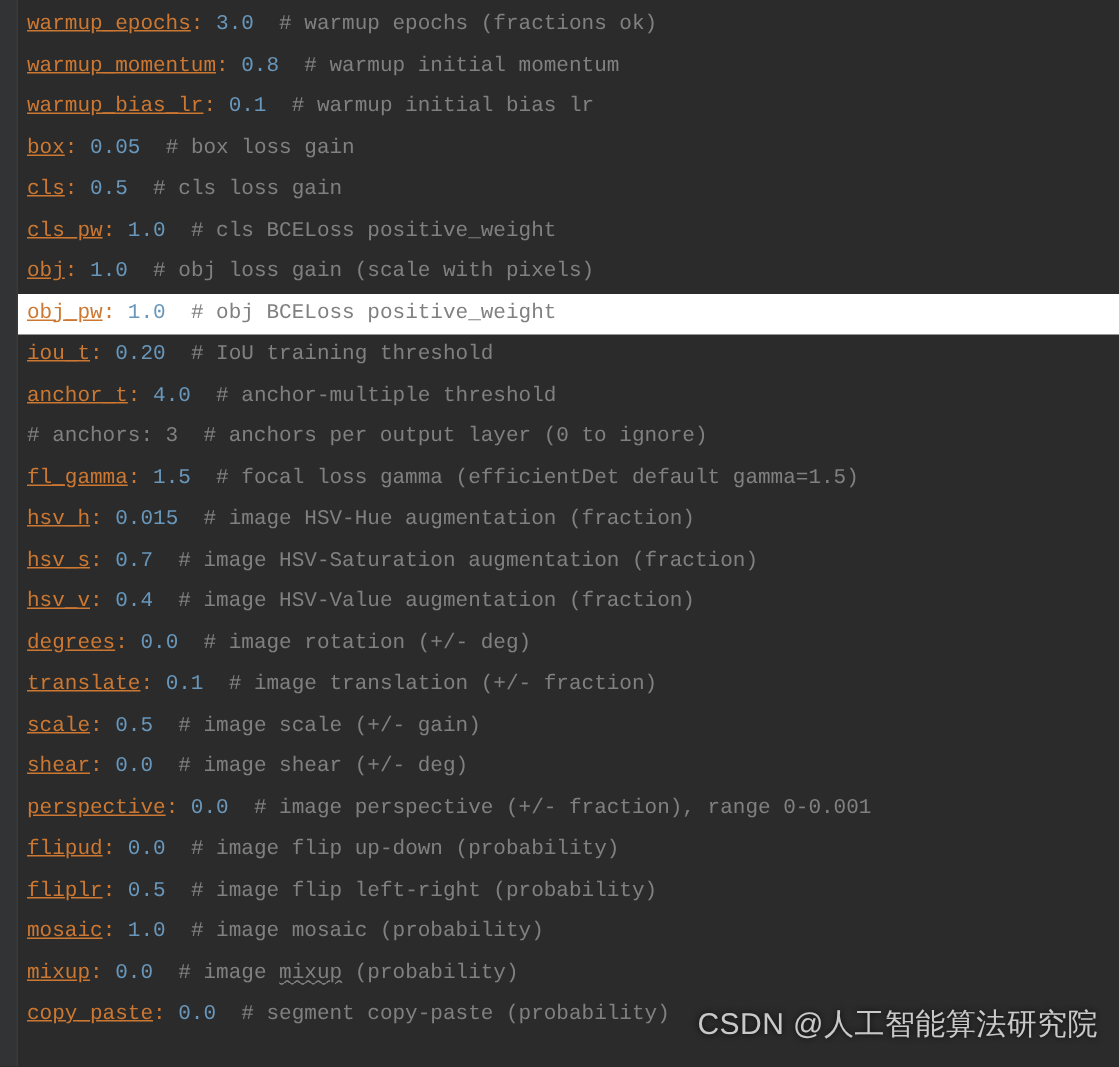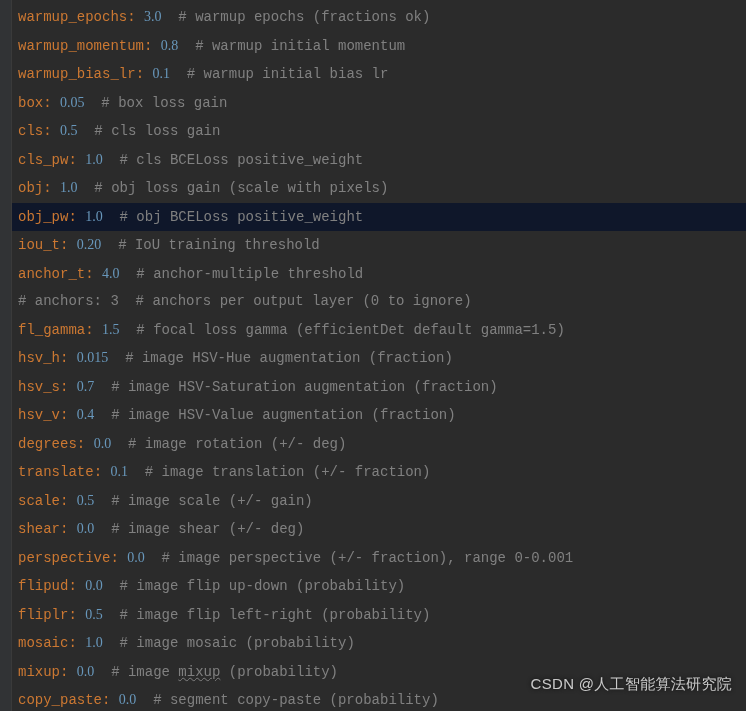--- a/index.html
+++ b/index.html
@@ -25,36 +25,36 @@
     }
     .code {
       padding-left: 18px;
       padding-top: 3px;
       white-space: pre;
     }
     .line {
       display: block;
     }
     .line.hl {
-      background: #0f172a;
+      background: #ffffff;
       margin-left: -6px;
       padding-left: 6px;
     }
-    .key { color: #cc7832; }
+    .key { color: #cc7832; text-decoration: underline; }
     .colon { color: #cc7832; }
-    .num { color: #6897bb; font-family: Liberation Serif, serif; }
+    .num { color: #6897bb; }
     .comment { color: #808080; }
     .wavy { text-decoration: underline wavy #808080; text-decoration-thickness: 1px; }
     .watermark {
       position: absolute;
       right: 14px;
       bottom: 14px;
       color: rgba(230,230,230,0.85);
       font-family: Arial, 'Microsoft YaHei', sans-serif;
-      font-size: 15px;
+      font-size: 20px;
       font-style: normal;
       text-shadow: 0 0 4px rgba(0,0,0,0.8);
       letter-spacing: 0.3px;
     }
   </style>
 </head>
 <body>
 
 <div class="gutter"></div>
 <div class="code" id="code"><div class="line"><span class="key">warmup_epochs</span><span class="colon">: </span><span class="num">3.0</span>  <span class="comment"># warmup epochs (fractions ok)</span></div><div class="line"><span class="key">warmup_momentum</span><span class="colon">: </span><span class="num">0.8</span>  <span class="comment"># warmup initial momentum</span></div><div class="line"><span class="key">warmup_bias_lr</span><span class="colon">: </span><span class="num">0.1</span>  <span class="comment"># warmup initial bias lr</span></div><div class="line"><span class="key">box</span><span class="colon">: </span><span class="num">0.05</span>  <span class="comment"># box loss gain</span></div><div class="line"><span class="key">cls</span><span class="colon">: </span><span class="num">0.5</span>  <span class="comment"># cls loss gain</span></div><div class="line"><span class="key">cls_pw</span><span class="colon">: </span><span class="num">1.0</span>  <span class="comment"># cls BCELoss positive_weight</span></div><div class="line"><span class="key">obj</span><span class="colon">: </span><span class="num">1.0</span>  <span class="comment"># obj loss gain (scale with pixels)</span></div><div class="line hl"><span class="key">obj_pw</span><span class="colon">: </span><span class="num">1.0</span>  <span class="comment"># obj BCELoss positive_weight</span></div><div class="line"><span class="key">iou_t</span><span class="colon">: </span><span class="num">0.20</span>  <span class="comment"># IoU training threshold</span></div><div class="line"><span class="key">anchor_t</span><span class="colon">: </span><span class="num">4.0</span>  <span class="comment"># anchor-multiple threshold</span></div><div class="line"><span class="comment"># anchors: 3  # anchors per output layer (0 to ignore)</span></div><div class="line"><span class="key">fl_gamma</span><span class="colon">: </span><span class="num">1.5</span>  <span class="comment"># focal loss gamma (efficientDet default gamma=1.5)</span></div><div class="line"><span class="key">hsv_h</span><span class="colon">: </span><span class="num">0.015</span>  <span class="comment"># image HSV-Hue augmentation (fraction)</span></div><div class="line"><span class="key">hsv_s</span><span class="colon">: </span><span class="num">0.7</span>  <span class="comment"># image HSV-Saturation augmentation (fraction)</span></div><div class="line"><span class="key">hsv_v</span><span class="colon">: </span><span class="num">0.4</span>  <span class="comment"># image HSV-Value augmentation (fraction)</span></div><div class="line"><span class="key">degrees</span><span class="colon">: </span><span class="num">0.0</span>  <span class="comment"># image rotation (+/- deg)</span></div><div class="line"><span class="key">translate</span><span class="colon">: </span><span class="num">0.1</span>  <span class="comment"># image translation (+/- fraction)</span></div><div class="line"><span class="key">scale</span><span class="colon">: </span><span class="num">0.5</span>  <span class="comment"># image scale (+/- gain)</span></div><div class="line"><span class="key">shear</span><span class="colon">: </span><span class="num">0.0</span>  <span class="comment"># image shear (+/- deg)</span></div><div class="line"><span class="key">perspective</span><span class="colon">: </span><span class="num">0.0</span>  <span class="comment"># image perspective (+/- fraction), range 0-0.001</span></div><div class="line"><span class="key">flipud</span><span class="colon">: </span><span class="num">0.0</span>  <span class="comment"># image flip up-down (probability)</span></div><div class="line"><span class="key">fliplr</span><span class="colon">: </span><span class="num">0.5</span>  <span class="comment"># image flip left-right (probability)</span></div><div class="line"><span class="key">mosaic</span><span class="colon">: </span><span class="num">1.0</span>  <span class="comment"># image mosaic (probability)</span></div><div class="line"><span class="key">mixup</span><span class="colon">: </span><span class="num">0.0</span>  <span class="comment"><span># image </span><span class="wavy">mixup</span><span> (probability)</span></span></div><div class="line"><span class="key">copy_paste</span><span class="colon">: </span><span class="num">0.0</span>  <span class="comment"># segment copy-paste (probability)</span></div></div>

